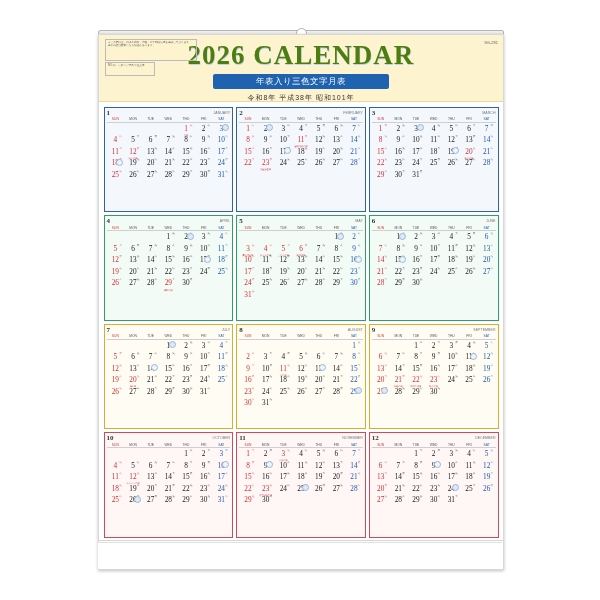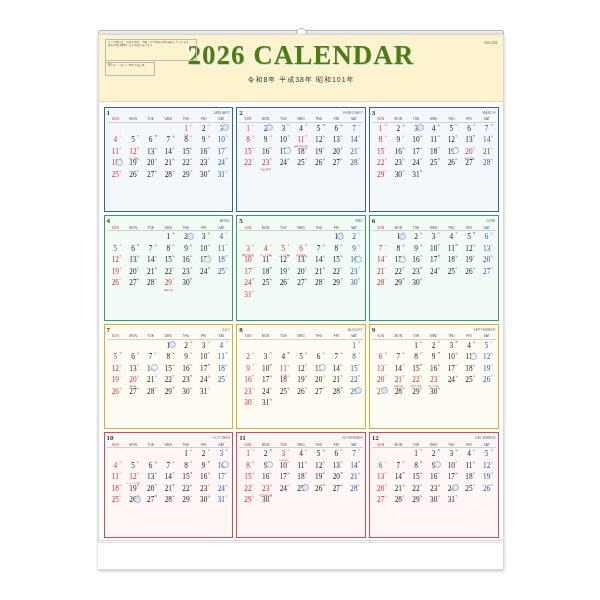--- a/index.html
+++ b/index.html
@@ -195,20 +195,21 @@
   <div class="binder"></div>
   <div class="binder-hole"></div>
 
   <div class="sheet">
 
     <div class="header">
       <div class="corner-note">※この商品は、日本の祝日・六曜・二十四節気等を掲載しております。表示内容は変更になる場合があります。</div>
       <div class="corner-note2">NO.カレンダー／壁掛 三色文字</div>
       <div class="code-right">SG-281</div>
       <div class="big-title">2026 CALENDAR</div>
+      <div class="subtitle-bar">年表入り三色文字月表</div>
       <div class="era-line">令和8年  平成38年  昭和101年</div>
     </div>
 
     <div class="months" id="months-grid">
         <div class="month q1">
           <div class="mhead">
             <div class="mnum">1</div>
             <div class="mname">JANUARY</div>
           </div>
           <div class="dow">

